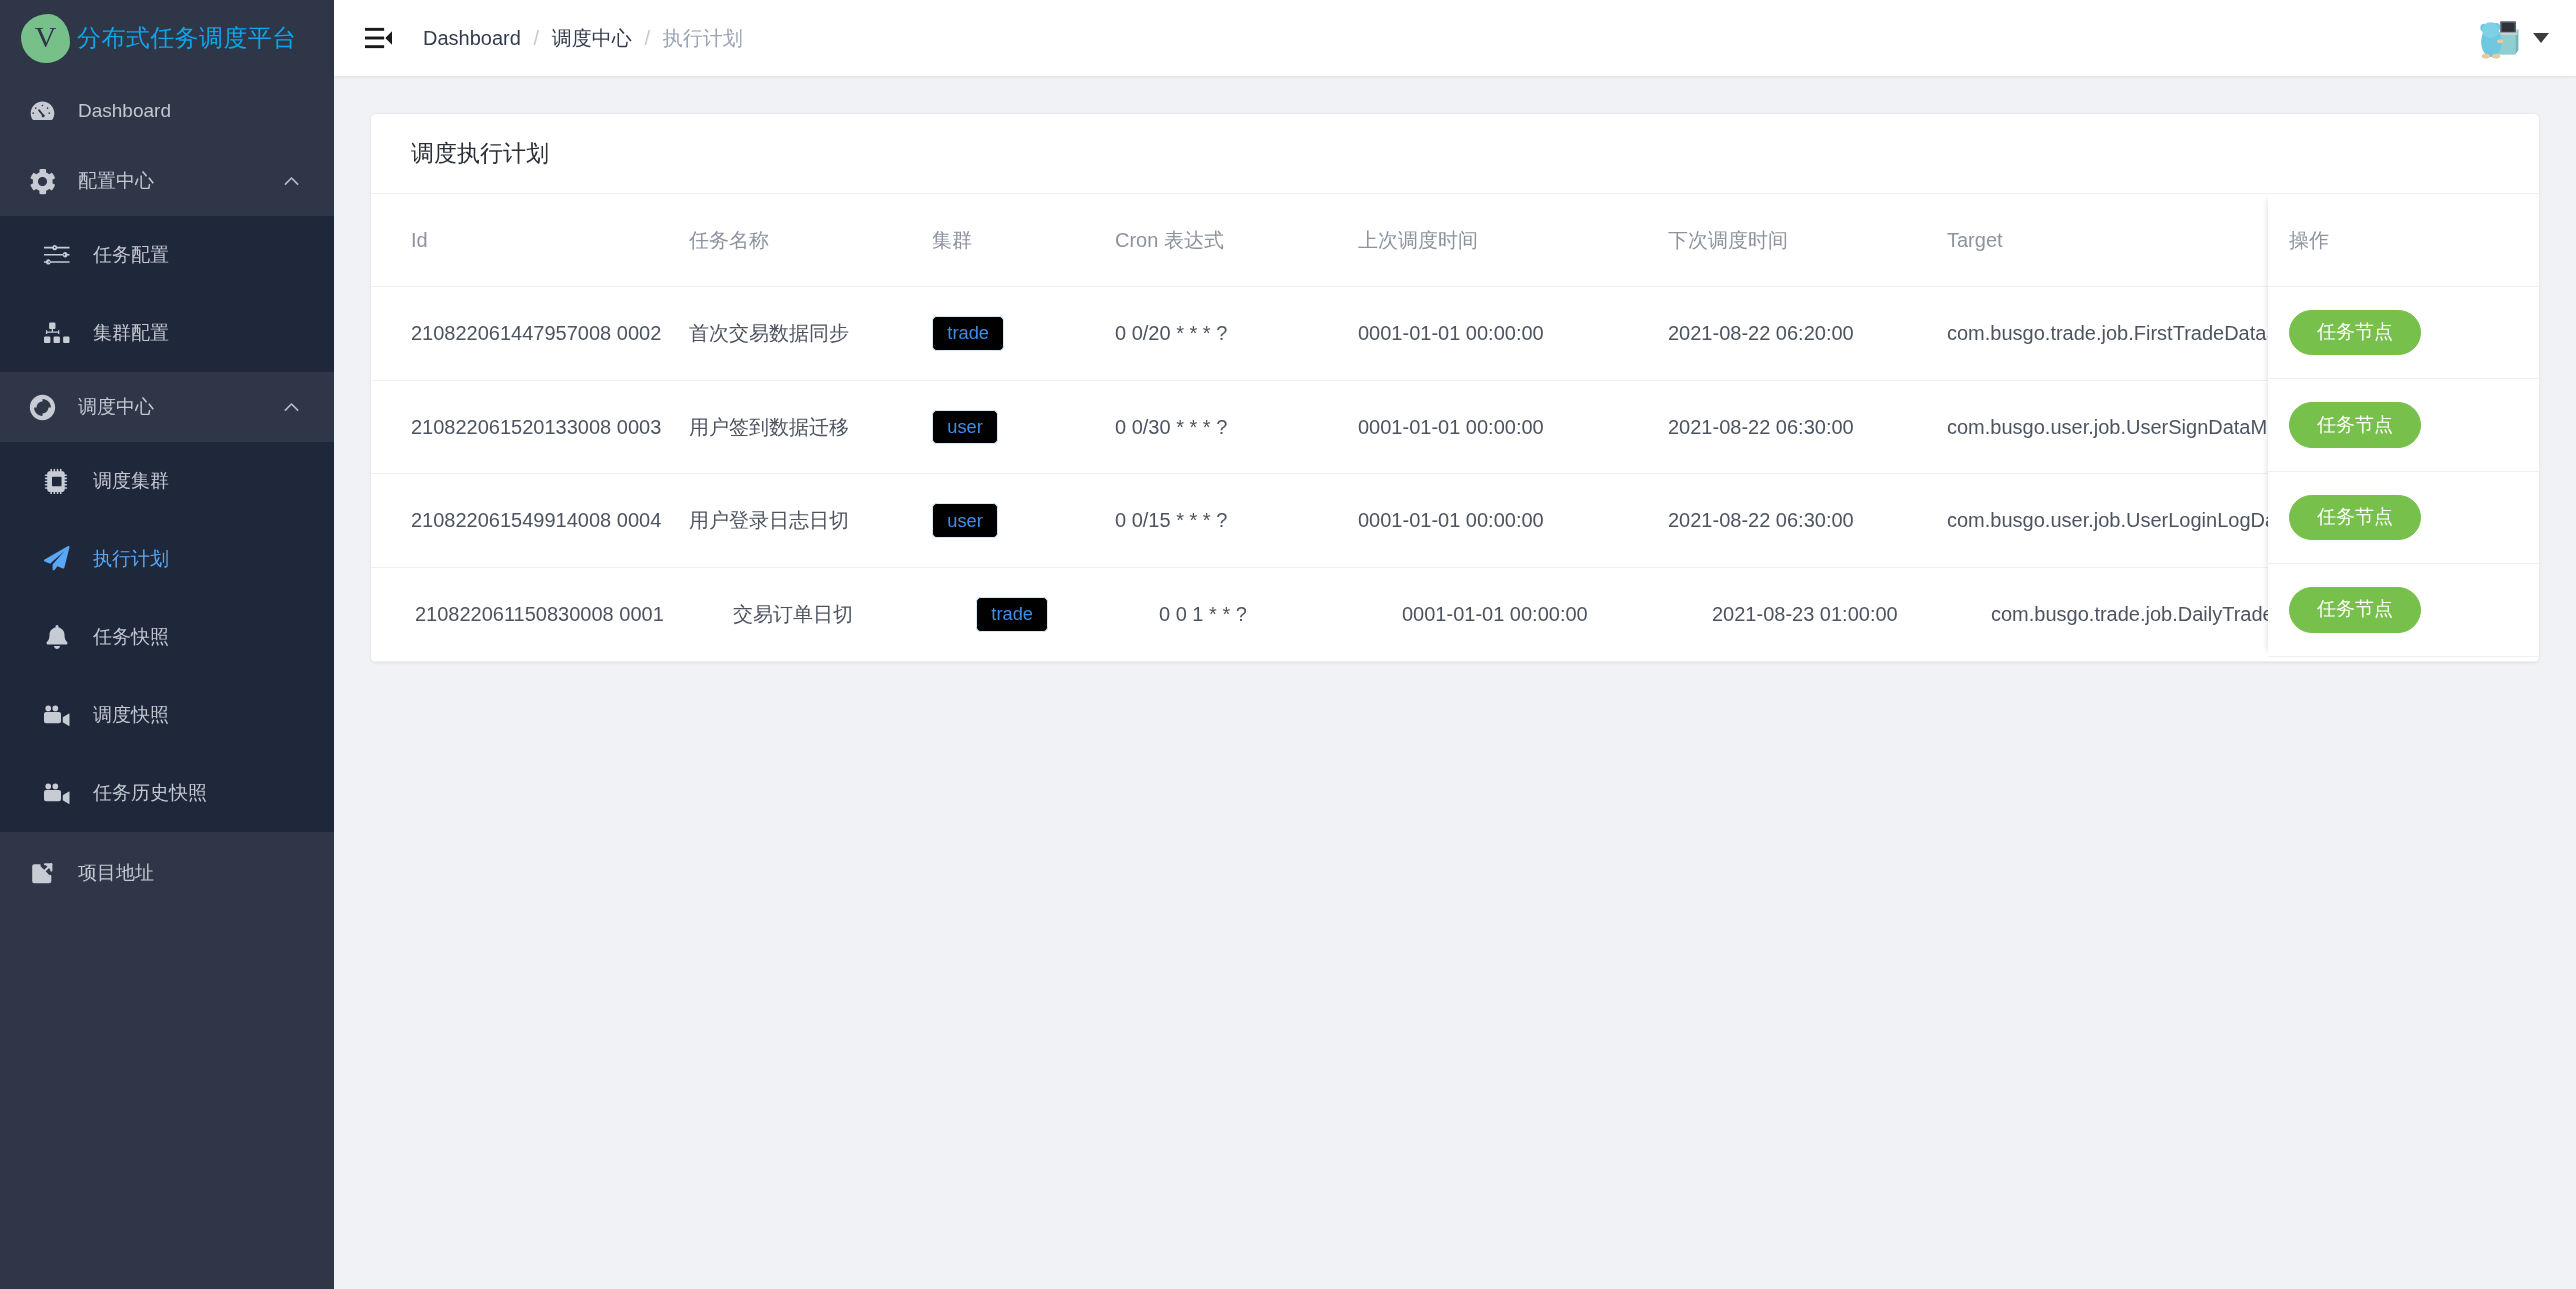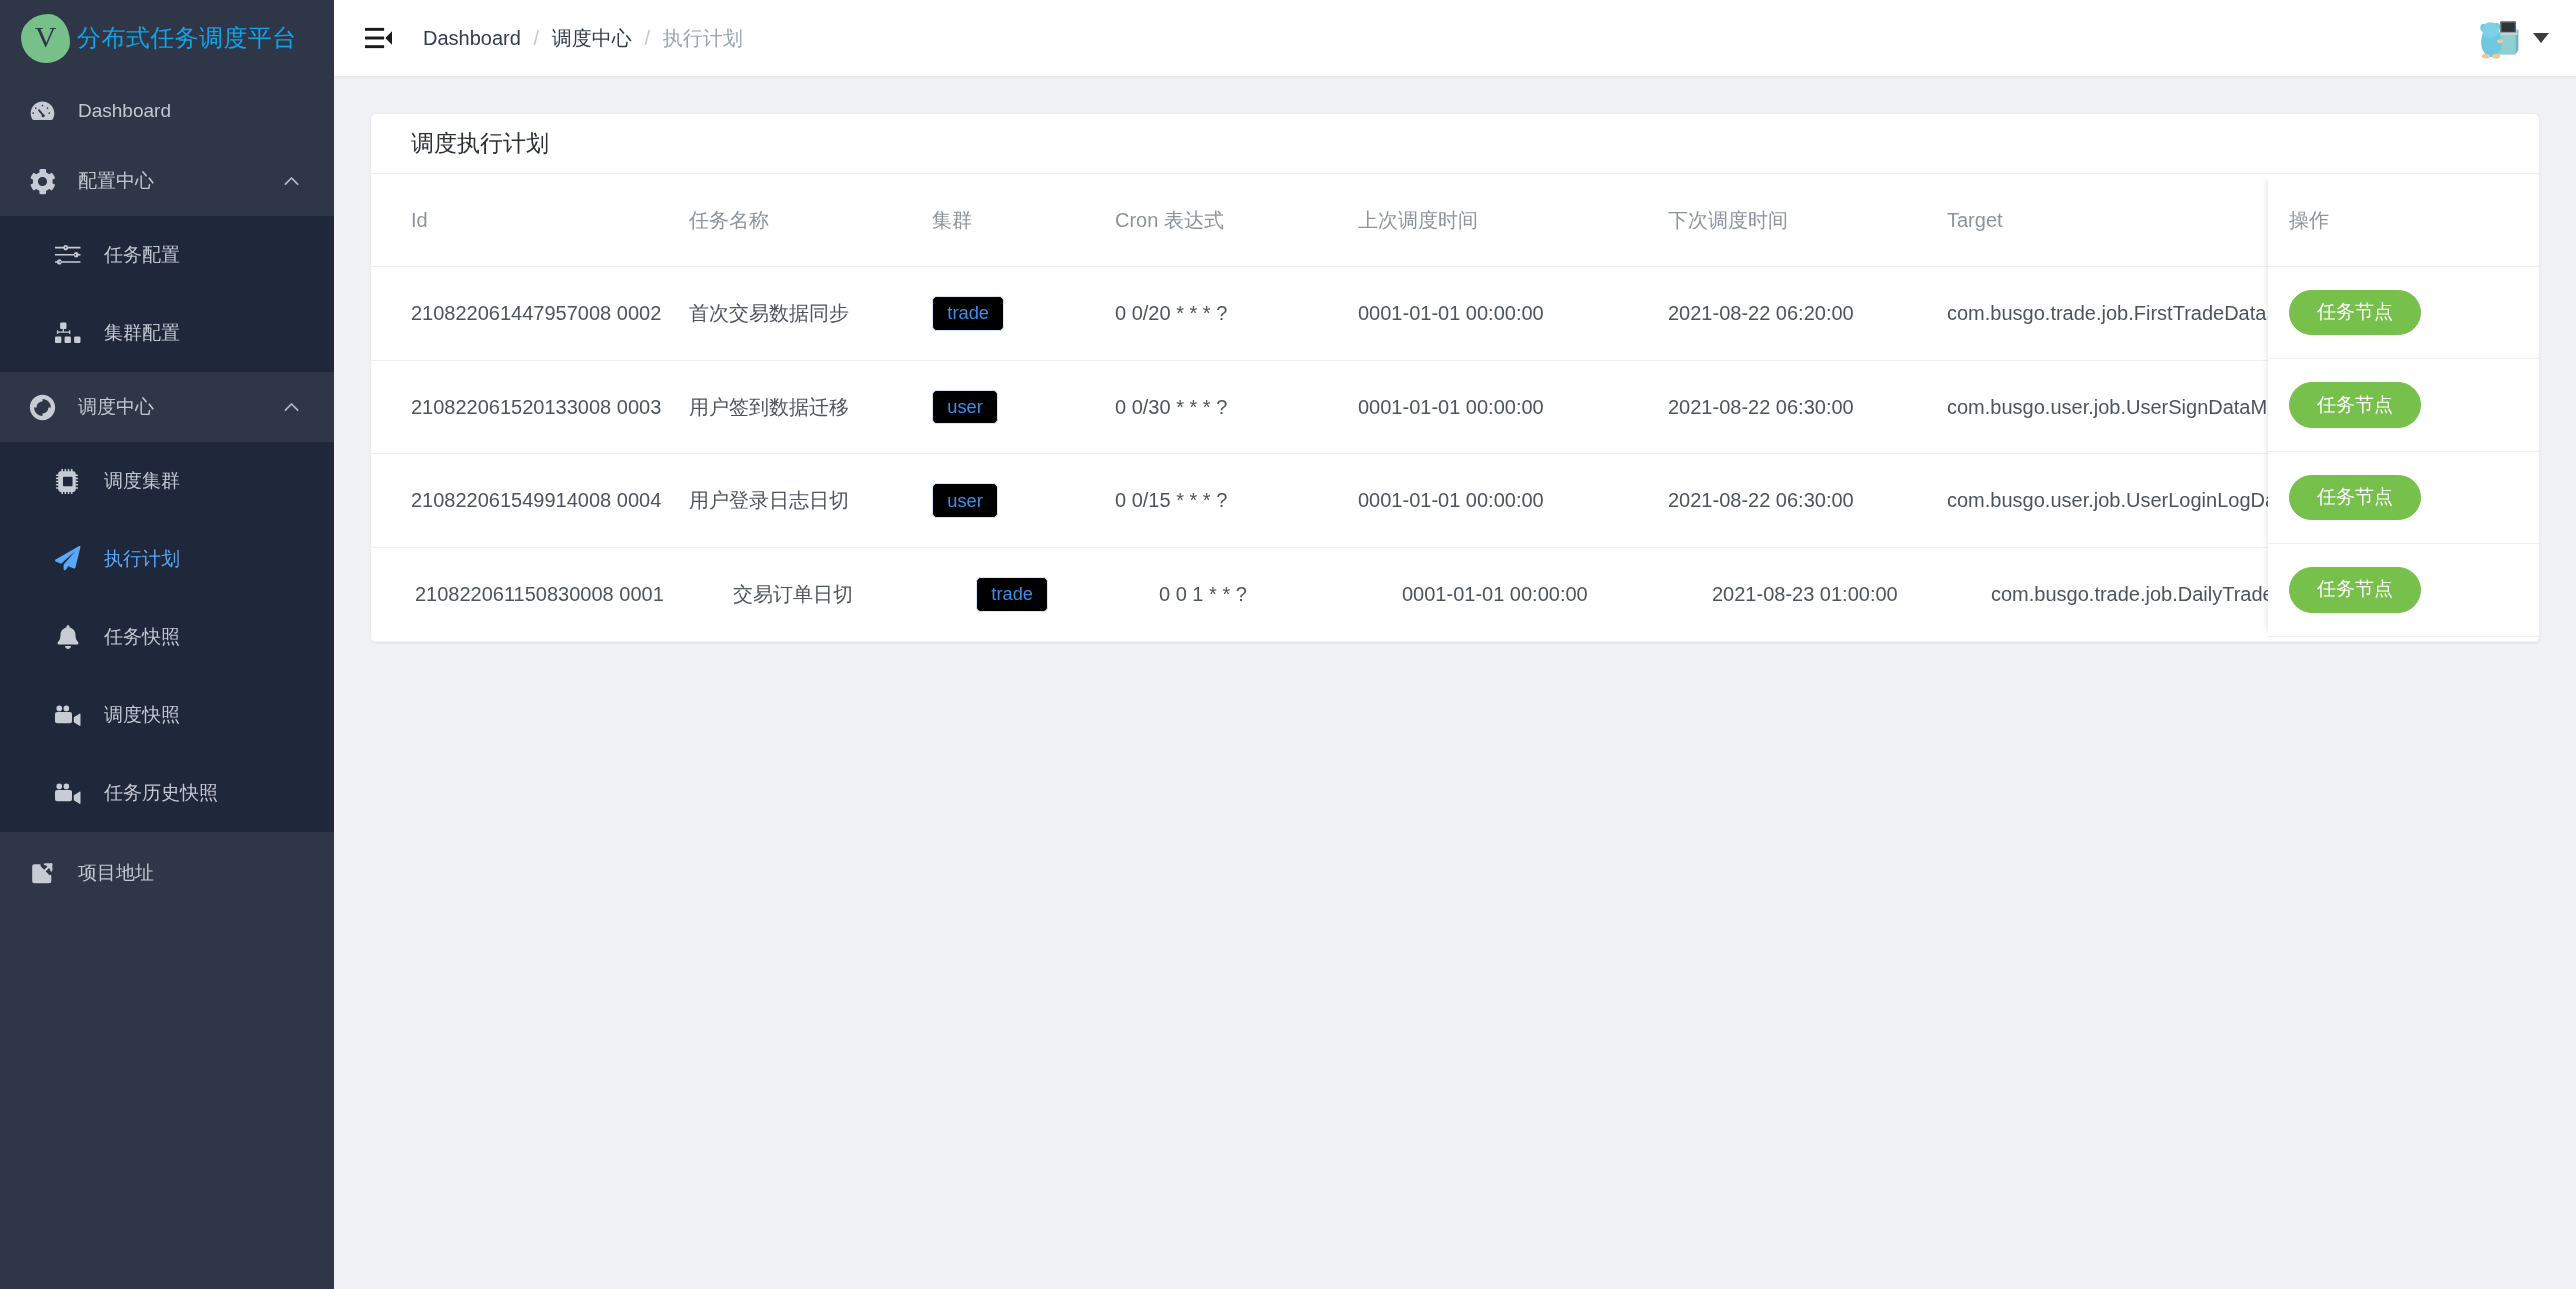--- a/index.html
+++ b/index.html
@@ -58,21 +58,21 @@
     margin-right: 21px;
   }
   .menu-item .mi-icon svg { display: block; }
   .menu-item .mi-label { flex: 1; }
   .menu-item .mi-arrow {
     width: 32px; flex: 0 0 32px; margin-right: 27px;
     display: flex; align-items: center; justify-content: center;
   }
   .submenu { background: #1f273a; }
   .submenu .menu-item {
-    padding-left: 53px; color: #c2c7d0; font-size: 19px; height: 78px;
+    padding-left: 42px; color: #c2c7d0; font-size: 19px; height: 78px;
   }
   .submenu .menu-item.active { color: #5aa7f5; }
   .submenu .menu-item.active .mi-icon svg { fill: #5aa7f5; stroke: #5aa7f5; }
   .menu-item .mi-icon svg { fill: #c6cbd4; }
 
   
   .main {
     flex: 1; min-width: 0;
     display: flex; flex-direction: column;
     background: #f0f2f5;
@@ -118,21 +118,21 @@
 
   
   .card {
     background: #fff;
     border-radius: 4.8px;
     box-shadow: 0 0.8px 3.2px rgba(0,21,41,.08);
     overflow: hidden;
     position: relative;
   }
   .card-head {
-    height: 60px;
+    height: 80px;
     display: flex; align-items: center;
     padding: 0 40px;
     border-bottom: 0.8px solid #f0f0f0;
   }
   .card-title { font-size: 23px; color: #2b2f36; font-weight: 400; }
   .card-body { padding: 0; position: relative; }
 
   
   .tbl-wrap { position: relative; overflow: hidden; }
   table.tbl {

